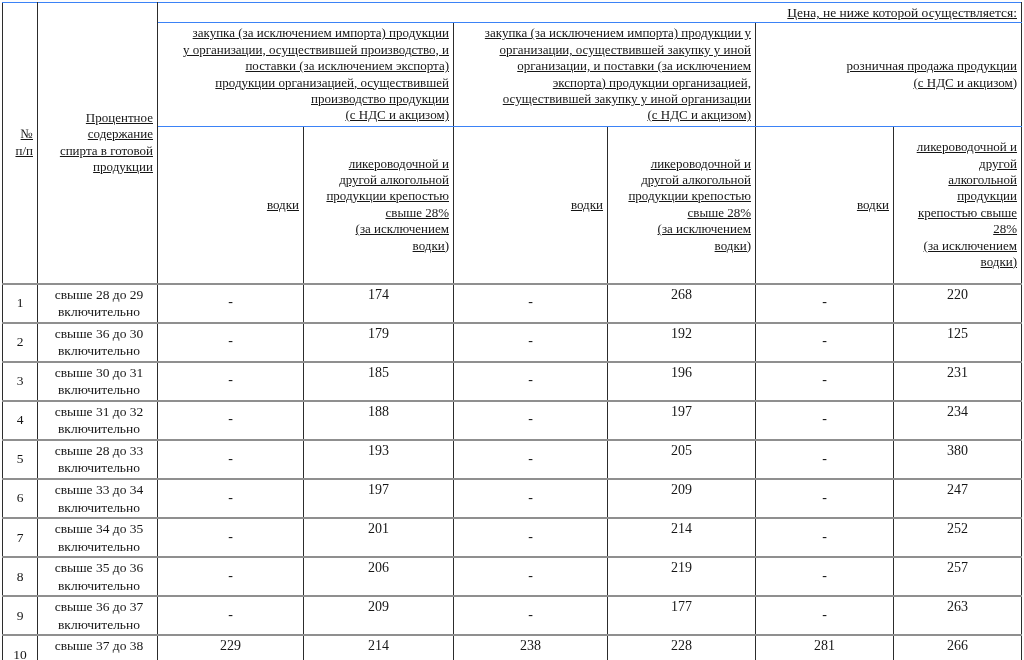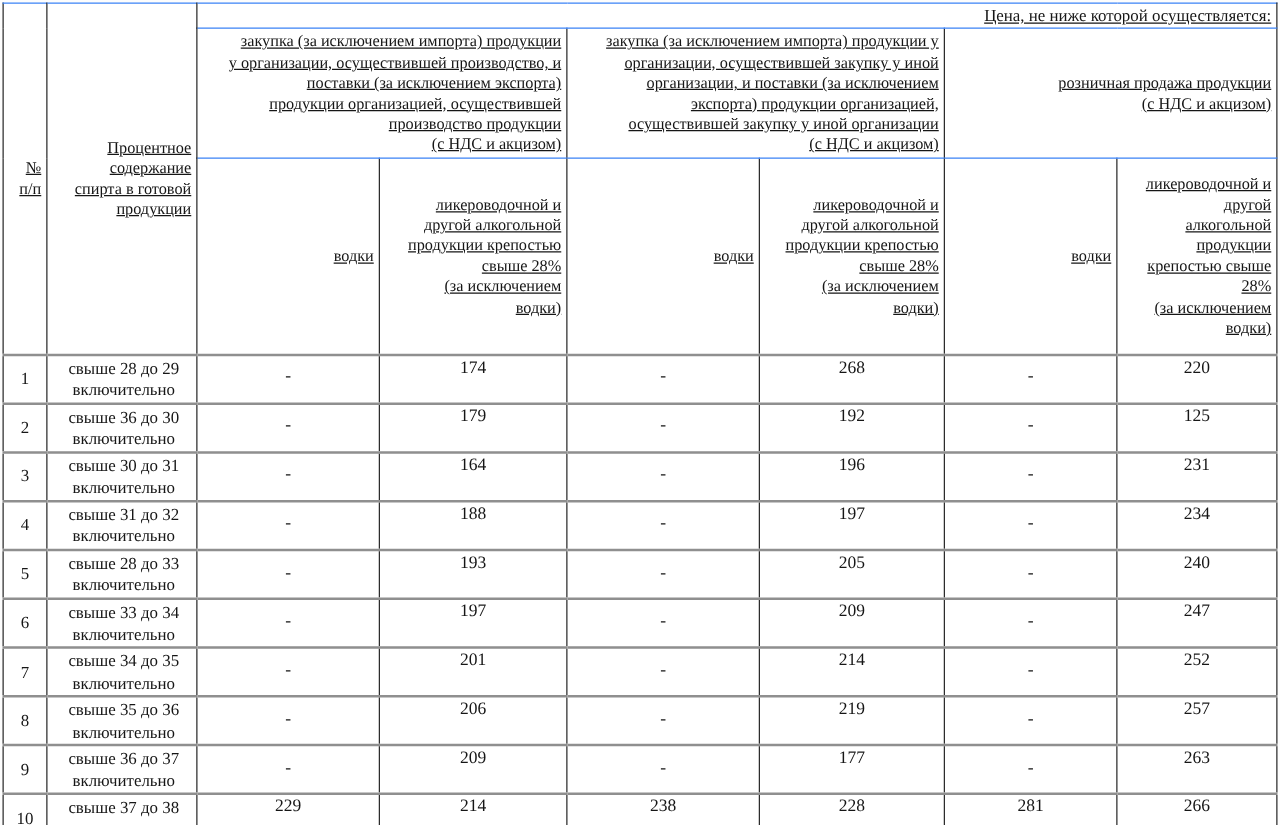--- a/index.html
+++ b/index.html
@@ -152,21 +152,21 @@
         <td class="val-cell">179</td>
         <td class="val-cell dash">-</td>
         <td class="val-cell">192</td>
         <td class="val-cell dash">-</td>
         <td class="val-cell">125</td>
       </tr>
       <tr>
         <td class="num-cell">3</td>
         <td class="range-cell">свыше 30 до 31 включительно</td>
         <td class="val-cell dash">-</td>
-        <td class="val-cell">164</td>
+        <td class="val-cell">185</td>
         <td class="val-cell dash">-</td>
         <td class="val-cell">196</td>
         <td class="val-cell dash">-</td>
         <td class="val-cell">231</td>
       </tr>
       <tr>
         <td class="num-cell">4</td>
         <td class="range-cell">свыше 31 до 32 включительно</td>
         <td class="val-cell dash">-</td>
         <td class="val-cell">188</td>
@@ -176,21 +176,21 @@
         <td class="val-cell">234</td>
       </tr>
       <tr>
         <td class="num-cell">5</td>
         <td class="range-cell">свыше 28 до 33 включительно</td>
         <td class="val-cell dash">-</td>
         <td class="val-cell">193</td>
         <td class="val-cell dash">-</td>
         <td class="val-cell">205</td>
         <td class="val-cell dash">-</td>
-        <td class="val-cell">240</td>
+        <td class="val-cell">380</td>
       </tr>
       <tr>
         <td class="num-cell">6</td>
         <td class="range-cell">свыше 33 до 34 включительно</td>
         <td class="val-cell dash">-</td>
         <td class="val-cell">197</td>
         <td class="val-cell dash">-</td>
         <td class="val-cell">209</td>
         <td class="val-cell dash">-</td>
         <td class="val-cell">247</td>

